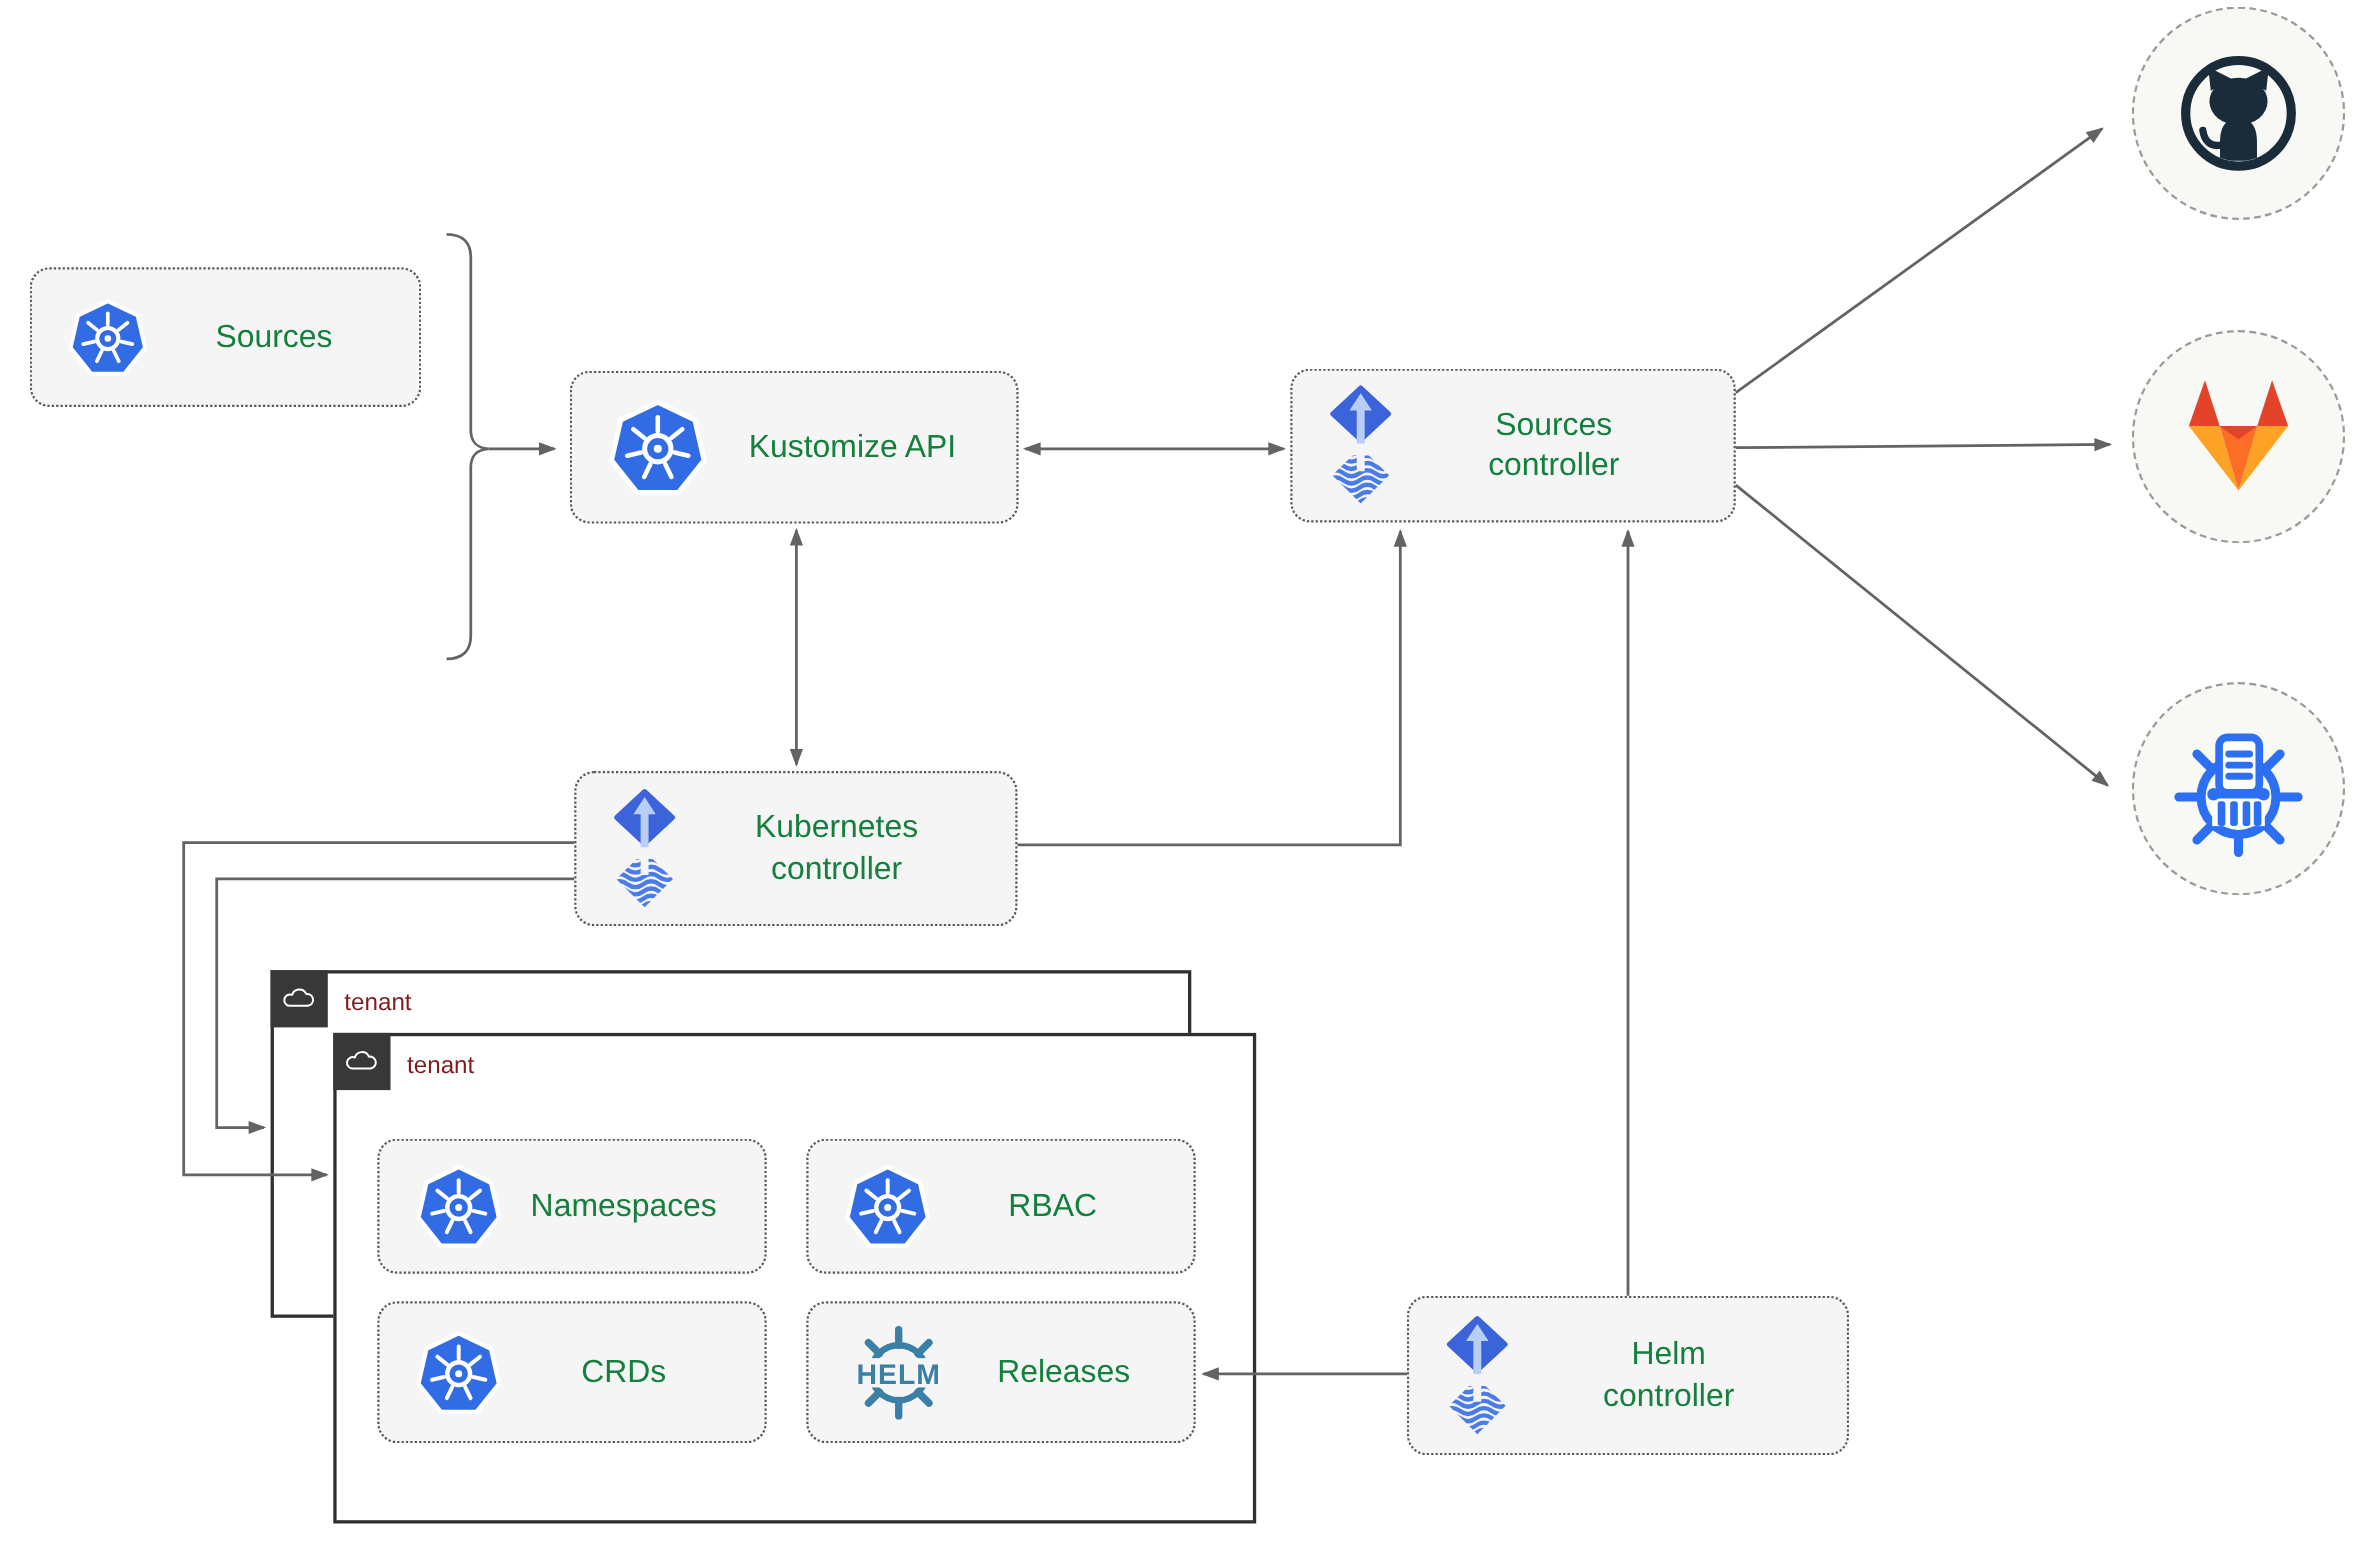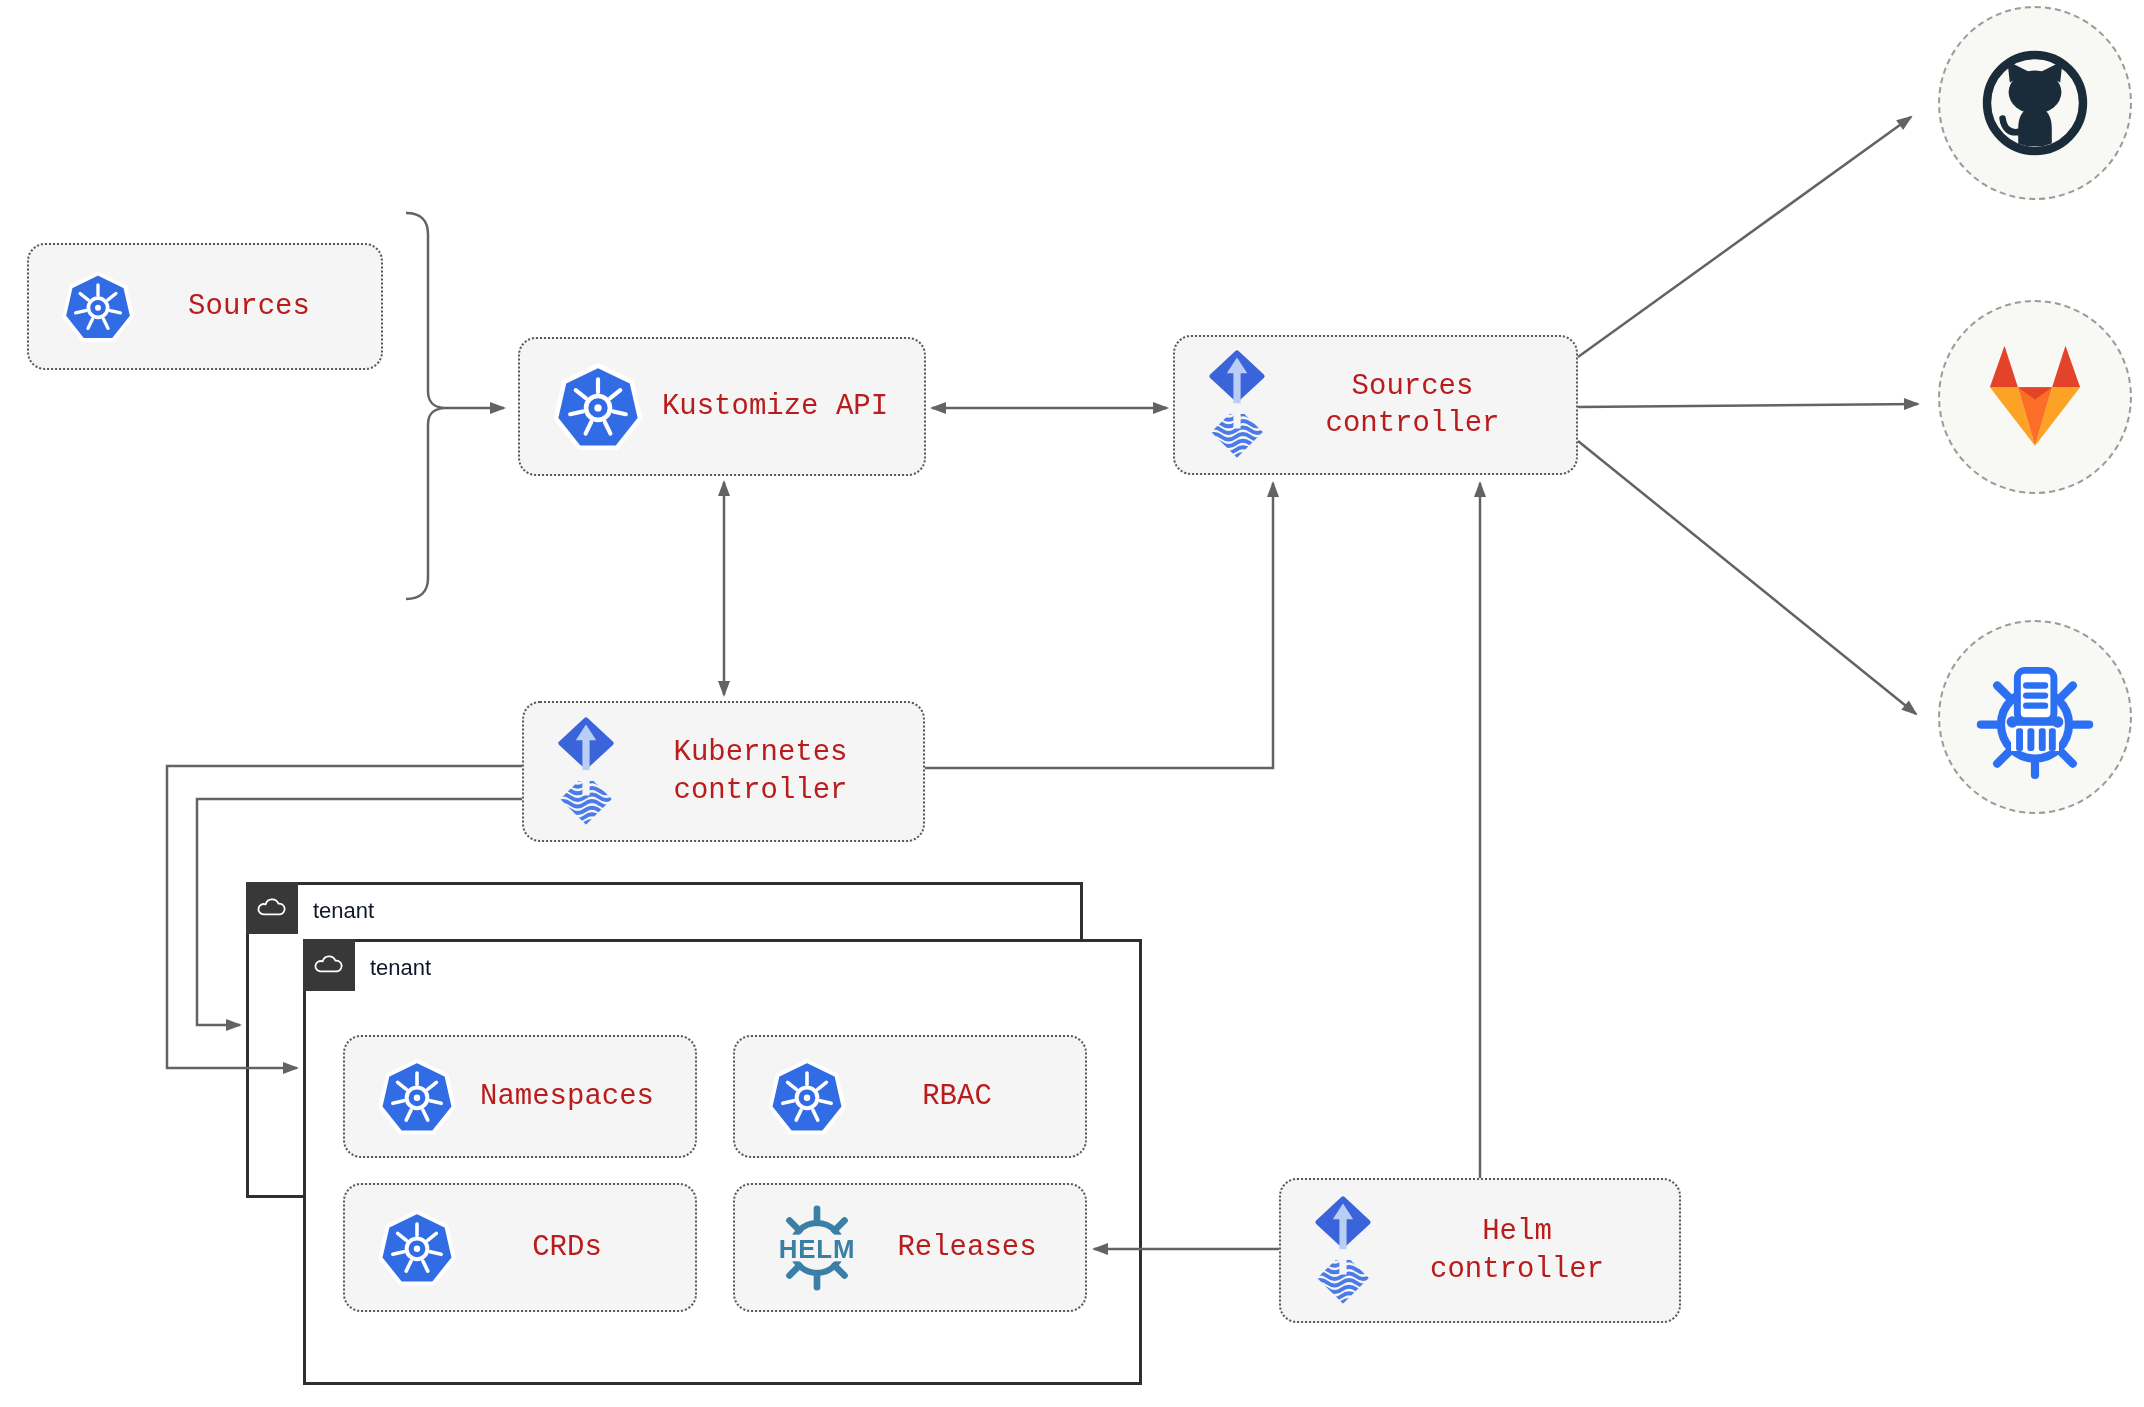--- a/index.html
+++ b/index.html
@@ -3,30 +3,30 @@
 <meta charset="utf-8">
 <style>
   html,body{margin:0;padding:0;background:#ffffff;}
   .canvas{position:relative;width:2144px;height:1407px;background:#ffffff;
           font-family:"Liberation Sans",sans-serif;overflow:hidden;}
 
   
   .node{position:absolute;box-sizing:border-box;display:flex;align-items:center;
         background:#F5F5F5;border:2px dotted #575757;border-radius:18px;
         padding:0 18px;z-index:3;}
-  .node .label{flex:1;text-align:center;font-size:29px;color:#b91c1c;
-        white-space:pre-line;line-height:1.28;font-family:Liberation Mono, monospace;}
+  .node .label{flex:1;text-align:center;font-size:29px;color:#15803d;
+        white-space:pre-line;line-height:1.28;}
   .node .nicon{flex:0 0 auto;margin-left:14px;}
 
   
   .tenant{position:absolute;box-sizing:border-box;background:#ffffff;
           border:3px solid #2F2F2F;}
   .tenant-header{position:absolute;top:-3px;left:-3px;width:52px;height:52px;
           background:#383838;display:flex;align-items:center;justify-content:center;}
-  .tenant-label{position:absolute;left:64px;top:13px;font-size:22px;color:#0f172a;}
+  .tenant-label{position:absolute;left:64px;top:13px;font-size:22px;color:#7f1d1d;}
 
   
   .endpoint{position:absolute;width:194px;height:194px;border-radius:50%;
           box-sizing:border-box;border:2.5px dashed #9A9A9A;background:#F8F8F5;
           display:flex;align-items:center;justify-content:center;z-index:3;}
 
   .edges{position:absolute;left:0;top:0;z-index:10;pointer-events:none;}
   .z1{z-index:1;} .z2{z-index:2;}
 </style>
 </head>

